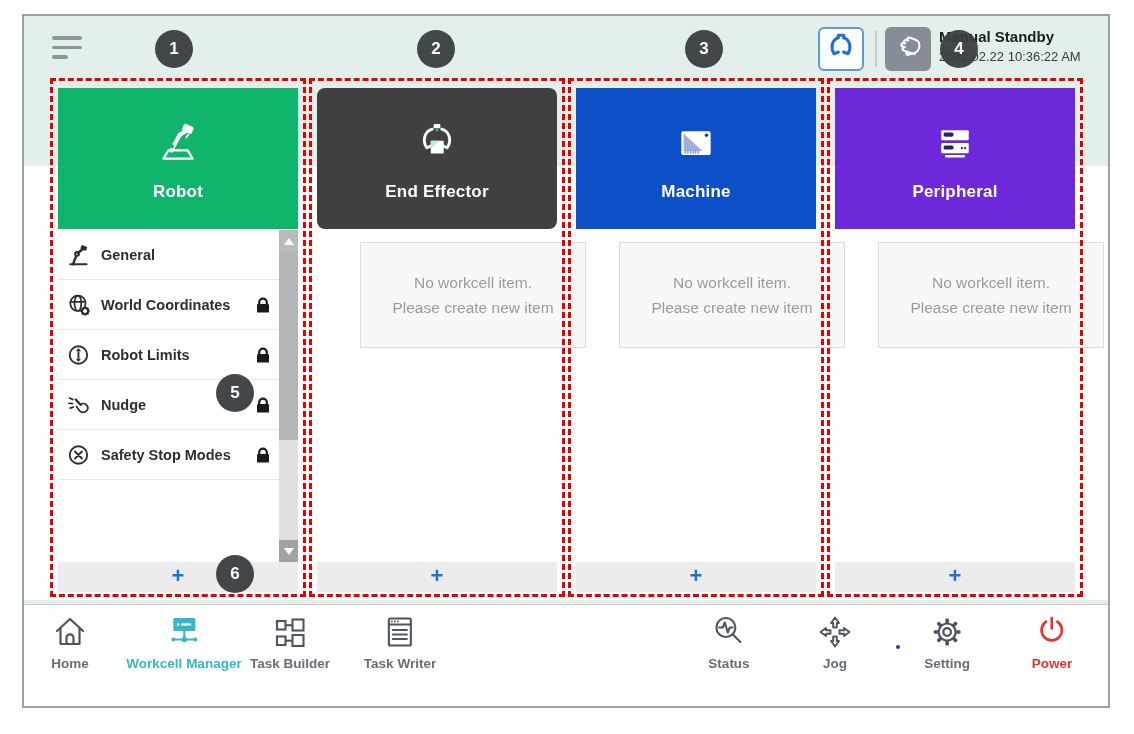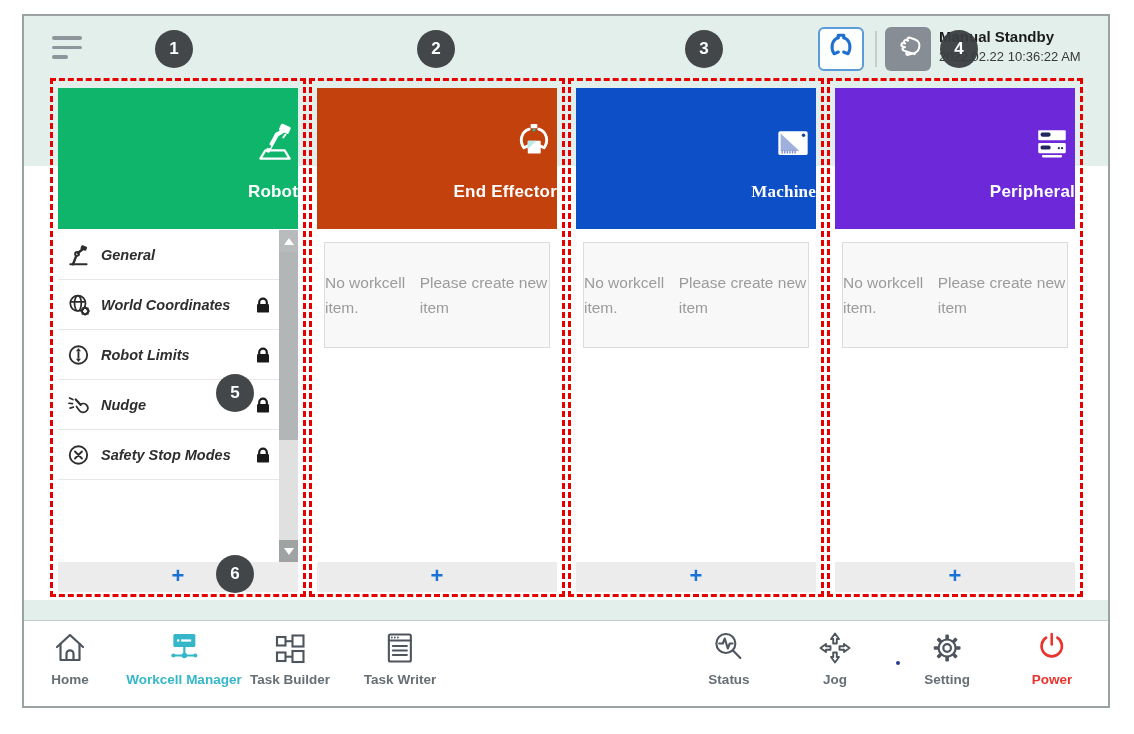--- a/index.html
+++ b/index.html
@@ -17,49 +17,49 @@
   .hamburger i:nth-child(3){width:16px;}
   .tb-btn{position:absolute;top:11px;width:46px;height:44px;border-radius:6px;display:flex;align-items:center;justify-content:center;}
   .gripper-btn{left:794px;background:#fdfefe;border:2px solid #5b9bd8;}
   .hand-btn{left:861px;background:#868d94;}
   .tb-divider{position:absolute;left:851px;top:15px;width:2px;height:36px;background:#c7cccc;}
   .statusbox{position:absolute;left:915px;top:12px;width:170px;}
   .status-title{font-size:15px;font-weight:700;color:#1b1b1b;line-height:18px;}
   .status-time{font-size:13px;color:#393939;margin-top:3px;white-space:nowrap;}
 
   
-  .wc-tile{position:absolute;top:72px;width:240px;height:141px;display:flex;flex-direction:column;align-items:flex-end;justify-content:center;color:#fff;cursor:pointer;}
+  .wc-tile{position:absolute;top:72px;width:240px;height:141px;display:flex;flex-direction:column;align-items:center;justify-content:center;color:#fff;cursor:pointer;}
   .wc-tile .tile-icon{height:56px;display:flex;align-items:center;}
   .wc-tile .tile-label{font-size:17px;font-weight:700;margin-top:10px;letter-spacing:.2px;}
   .empty-box{position:absolute;top:226px;width:226px;height:106px;background:#f8f8f8;border:1px solid #dcdcdc;
-    display:flex;flex-direction:row;align-items:center;justify-content:center;color:#9b9b9b;font-size:15.5px;line-height:25px;}
+    display:flex;flex-direction:column;align-items:center;justify-content:center;color:#9b9b9b;font-size:15.5px;line-height:25px;margin-left:36px;}
   .col-footer{position:absolute;top:546px;width:240px;height:30px;background:#ececec;text-align:center;
     font-size:22px;font-weight:700;color:#1a73d4;line-height:28px;cursor:pointer;}
   
   .wc-list{position:absolute;left:34px;top:214px;width:240px;height:332px;background:#fff;overflow:hidden;}
-  .wc-row{position:relative;height:50px;border-bottom:1px solid #e7e7e7;display:flex;align-items:center;padding-left:8px;cursor:pointer;background:#fff;font-style:italic;}
+  .wc-row{position:relative;height:50px;border-bottom:1px solid #e7e7e7;display:flex;align-items:center;padding-left:8px;cursor:pointer;background:#fff;}
   .wc-row .row-icon{width:26px;height:24px;margin-right:9px;display:flex;align-items:center;justify-content:center;flex:none;}
   .wc-row .row-label{font-size:14.5px;font-weight:700;color:#2e2e2e;white-space:nowrap;}
   .wc-row .row-lock{position:absolute;right:26px;top:50%;transform:translateY(-50%);width:18px;height:18px;}
   
   .wc-scroll{position:absolute;right:0;top:0;width:19px;height:332px;background:#e0e0e0;}
   .scroll-btn{position:absolute;left:0;width:19px;height:22px;background:#b7bbbb;display:flex;align-items:center;justify-content:center;cursor:pointer;}
   .scroll-btn.up{top:0;}
   .scroll-btn.down{bottom:0;background:#9fa3a3;}
   .tri-up{width:0;height:0;border-left:5px solid transparent;border-right:5px solid transparent;border-bottom:7px solid #fff;}
   .tri-down{width:0;height:0;border-left:5px solid transparent;border-right:5px solid transparent;border-top:7px solid #fff;}
   .scroll-thumb{position:absolute;left:0;top:22px;width:19px;height:188px;background:#b3b6b6;cursor:grab;}
 
   
   .dash{position:absolute;top:62px;width:256px;height:519px;border:3px dashed #e60000;z-index:40;pointer-events:none;}
   .badge{position:absolute;width:38px;height:38px;border-radius:50%;background:rgba(58,61,64,.95);color:#fff;
     font-size:17px;font-weight:700;display:flex;align-items:center;justify-content:center;z-index:50;}
 
   
-  .navbar{position:absolute;left:0;top:604px;width:100%;height:86px;background:#fff;border-top:1px solid #c6cbcb;z-index:30;}
+  .navbar{position:absolute;left:0;top:588px;width:100%;height:86px;background:#fff;border-top:1px solid #c6cbcb;z-index:30;}
   .nav-item{position:absolute;top:9px;transform:translateX(-50%);display:flex;flex-direction:column;align-items:center;color:#4e555e;cursor:pointer;}
   .nav-item .nav-label{font-size:13.5px;font-weight:700;color:#666e76;margin-top:2px;white-space:nowrap;}
   .nav-item.active{color:#35b7c9;}
   .nav-item.active .nav-label{color:#35b7c9;}
   .nav-item.power{color:#e8342c;}
   .nav-item.power .nav-label{color:#e8342c;}
   .nav-dot{position:absolute;left:872px;top:40px;width:4px;height:4px;border-radius:50%;background:#2a3c8e;}
 </style>
 </head>
 <body>
@@ -184,40 +184,40 @@
     <div class="scroll-btn up">
         <span class="tri-up"></span>
       </div>
     <div class="scroll-thumb"></div>
     <div class="scroll-btn down">
         <span class="tri-down"></span>
       </div>
   </div>
   <div class="col-footer" style="left:34px;">+</div>
 
-  <div class="wc-tile" style="left: 293px; background: #c2410c; --tile: #1fbfac;">
+  <div class="wc-tile" style="left: 293px; background: #404040; border-radius: 8px; --tile: #1fbfac;">
     <span class="tile-icon">
         <svg width="46" height="46" viewBox="0 0 48 48" fill="none" stroke="#fff" stroke-width="3" stroke-linecap="round" stroke-linejoin="round">
           <rect x="20.5" y="3" width="7" height="4.5" rx="1" fill="#fff" stroke="none"></rect>
           <circle cx="24" cy="9.5" r="1.5" fill="var(--tile,#1fbfac)" stroke="none"></circle>
           <path d="M19,8.5 C10.5,11 8.5,21 13.5,28 l5,-2.5"></path>
           <path d="M29,8.5 C37.5,11 39.5,21 34.5,28 l-5,-2.5"></path>
           <rect x="17.5" y="20.5" width="13.5" height="13.5" rx="1" fill="#fff" stroke="none"></rect>
           <path d="M17.5,20.5 L26.5,20.5 L17.5,29.5 Z" fill="#b9ece5" stroke="none"></path>
         </svg>
       </span>
     <span class="tile-label">End Effector</span>
   </div>
   <div class="empty-box" style="left:300px;">
     <div>No workcell item.</div>
     <div>Please create new item</div>
   </div>
   <div class="col-footer" style="left:293px;">+</div>
 
-  <div class="wc-tile" style="left: 552px; background: rgb(12, 79, 198); font-family: Liberation Serif, serif; --tile: #0c4fc6;">
+  <div class="wc-tile" style="left: 552px; background: rgb(12, 79, 198); --tile: #0c4fc6;">
     <span class="tile-icon">
         <svg width="46" height="44" viewBox="0 0 48 48">
           <rect x="8" y="10" width="32" height="26" rx="2" fill="#fff"></rect>
           <path d="M10.5,12.5 L31,31.5 L10.5,31.5 Z" fill="#9fb0dc"></path>
           <g fill="#8193cc">
             <rect x="11.5" y="31" width="1.6" height="3.4"></rect>
             <rect x="14.3" y="31" width="1.6" height="3.4"></rect>
             <rect x="17.1" y="31" width="1.6" height="3.4"></rect>
             <rect x="19.9" y="31" width="1.6" height="3.4"></rect>
             <rect x="22.7" y="31" width="1.6" height="3.4"></rect>

